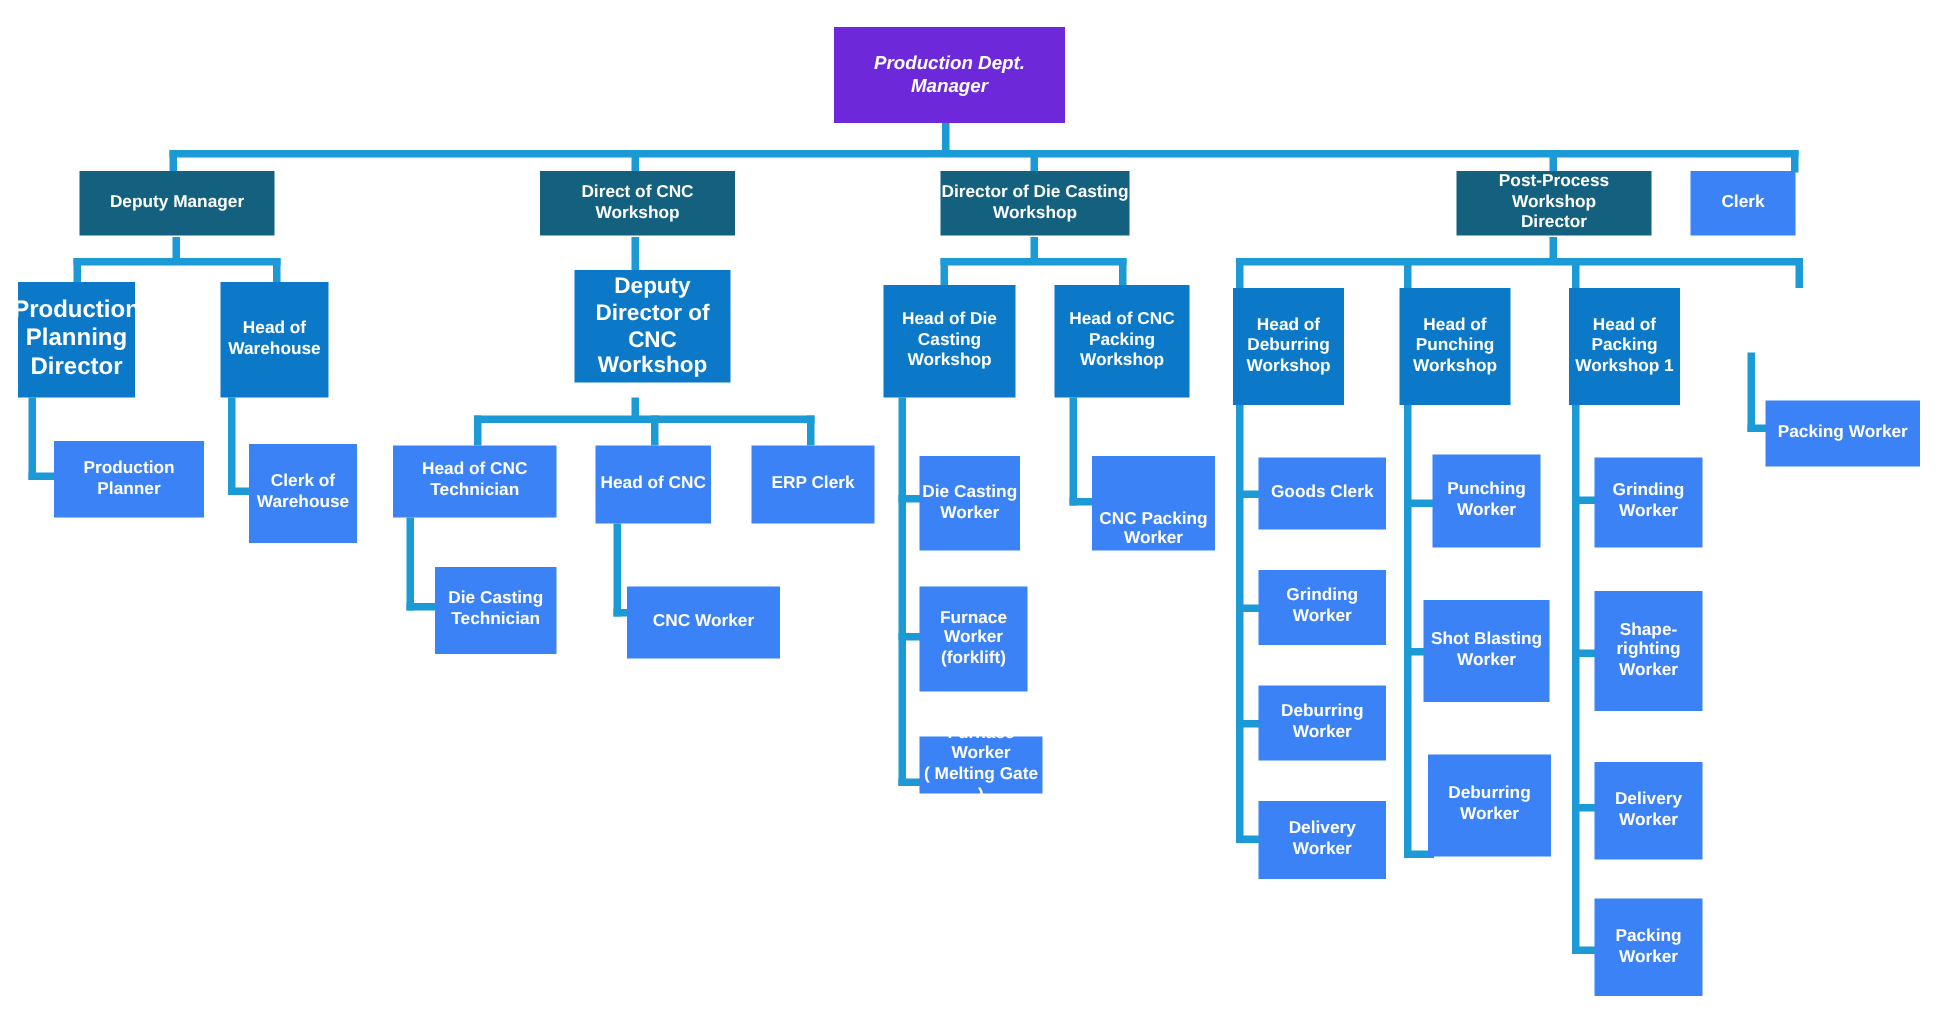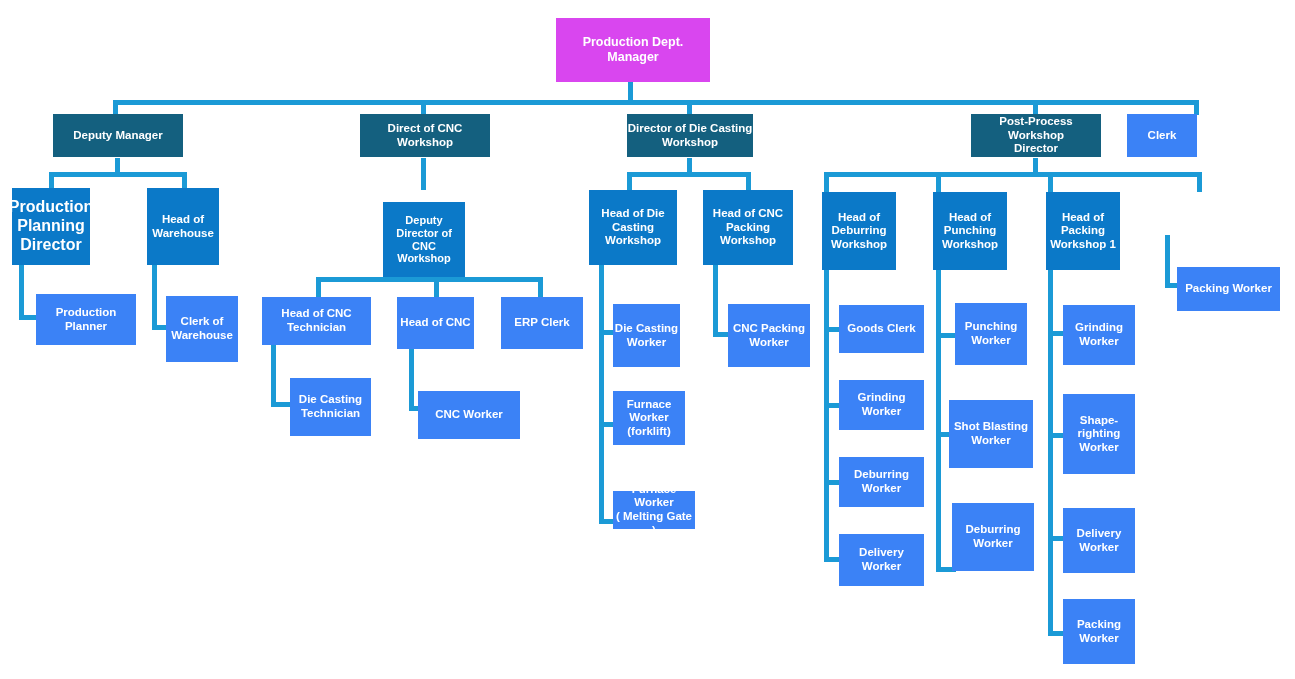--- a/index.html
+++ b/index.html
@@ -14,21 +14,21 @@
     position:absolute;
     display:flex;align-items:center;justify-content:center;
     text-align:center;
     color:#ffffff;
     font-weight:bold;
     line-height:1.18;
     box-sizing:border-box;
     white-space:pre-line;
     z-index:3;
   }
-  .lvl0{background:#d946ef;}
+  .lvl0{background:#6d28d9;font-style:italic;}
   .lvl1{background:#14607F;}
   .lvl2{background:#0B79C8;}
   .lvl3{background:#3b82f6;}
 
   
   .node span{display:block;width:max-content;max-width:none;}
 
   .conn{position:absolute;background:#1B9AD6;z-index:1;}
 </style>
 </head>
@@ -144,21 +144,21 @@
 Warehouse</span>
   </div>
   <div class="node lvl3" style="left:36px;top:294px;width:100px;height:51px;font-size:11.5px;">
     <span>Production Planner</span>
   </div>
   <div class="node lvl3" style="left:166px;top:296px;width:72px;height:66px;font-size:11.5px;">
     <span>Clerk of
 Warehouse</span>
   </div>
 
-  <div class="node lvl2" style="left:383px;top:202px;width:82px;height:75px;font-size:11px;">
+  <div class="node lvl2" style="left:383px;top:180px;width:104px;height:75px;font-size:15px;">
     <span>Deputy
 Director of CNC
 Workshop</span>
   </div>
   <div class="node lvl3" style="left:262px;top:297px;width:109px;height:48px;font-size:11.5px;">
     <span>Head of CNC
 Technician</span>
   </div>
   <div class="node lvl3" style="left:397px;top:297px;width:77px;height:52px;font-size:11.5px;">
     <span>Head of CNC</span>
@@ -181,30 +181,30 @@
   </div>
   <div class="node lvl2" style="left:703px;top:190px;width:90px;height:75px;font-size:11.5px;">
     <span>Head of CNC
 Packing
 Workshop</span>
   </div>
   <div class="node lvl3" style="left:613px;top:304px;width:67px;height:63px;font-size:11.5px;">
     <span>Die Casting
 Worker</span>
   </div>
-  <div class="node lvl3" style="left:613px;top:391px;width:72px;height:54px;font-size:11.5px;">
+  <div class="node lvl3" style="left:613px;top:391px;width:72px;height:70px;font-size:11.5px;">
     <span>Furnace
 Worker
 (forklift)</span>
   </div>
   <div class="node lvl3" style="left:613px;top:491px;width:82px;height:38px;font-size:11.5px;">
     <span>Furnace Worker
 ( Melting Gate )</span>
   </div>
-  <div class="node lvl3" style="left:728px;top:304px;width:82px;height:63px;font-size:11.5px;">
+  <div class="node lvl3" style="left:728px;top:304px;width:82px;height:63px;font-size:11.5px;align-items:flex-end;">
     <span>CNC Packing
 Worker</span>
   </div>
 
   <div class="node lvl2" style="left:822px;top:192px;width:74px;height:78px;font-size:11.5px;">
     <span>Head of
 Deburring
 Workshop</span>
   </div>
   <div class="node lvl2" style="left:933px;top:192px;width:74px;height:78px;font-size:11.5px;">

